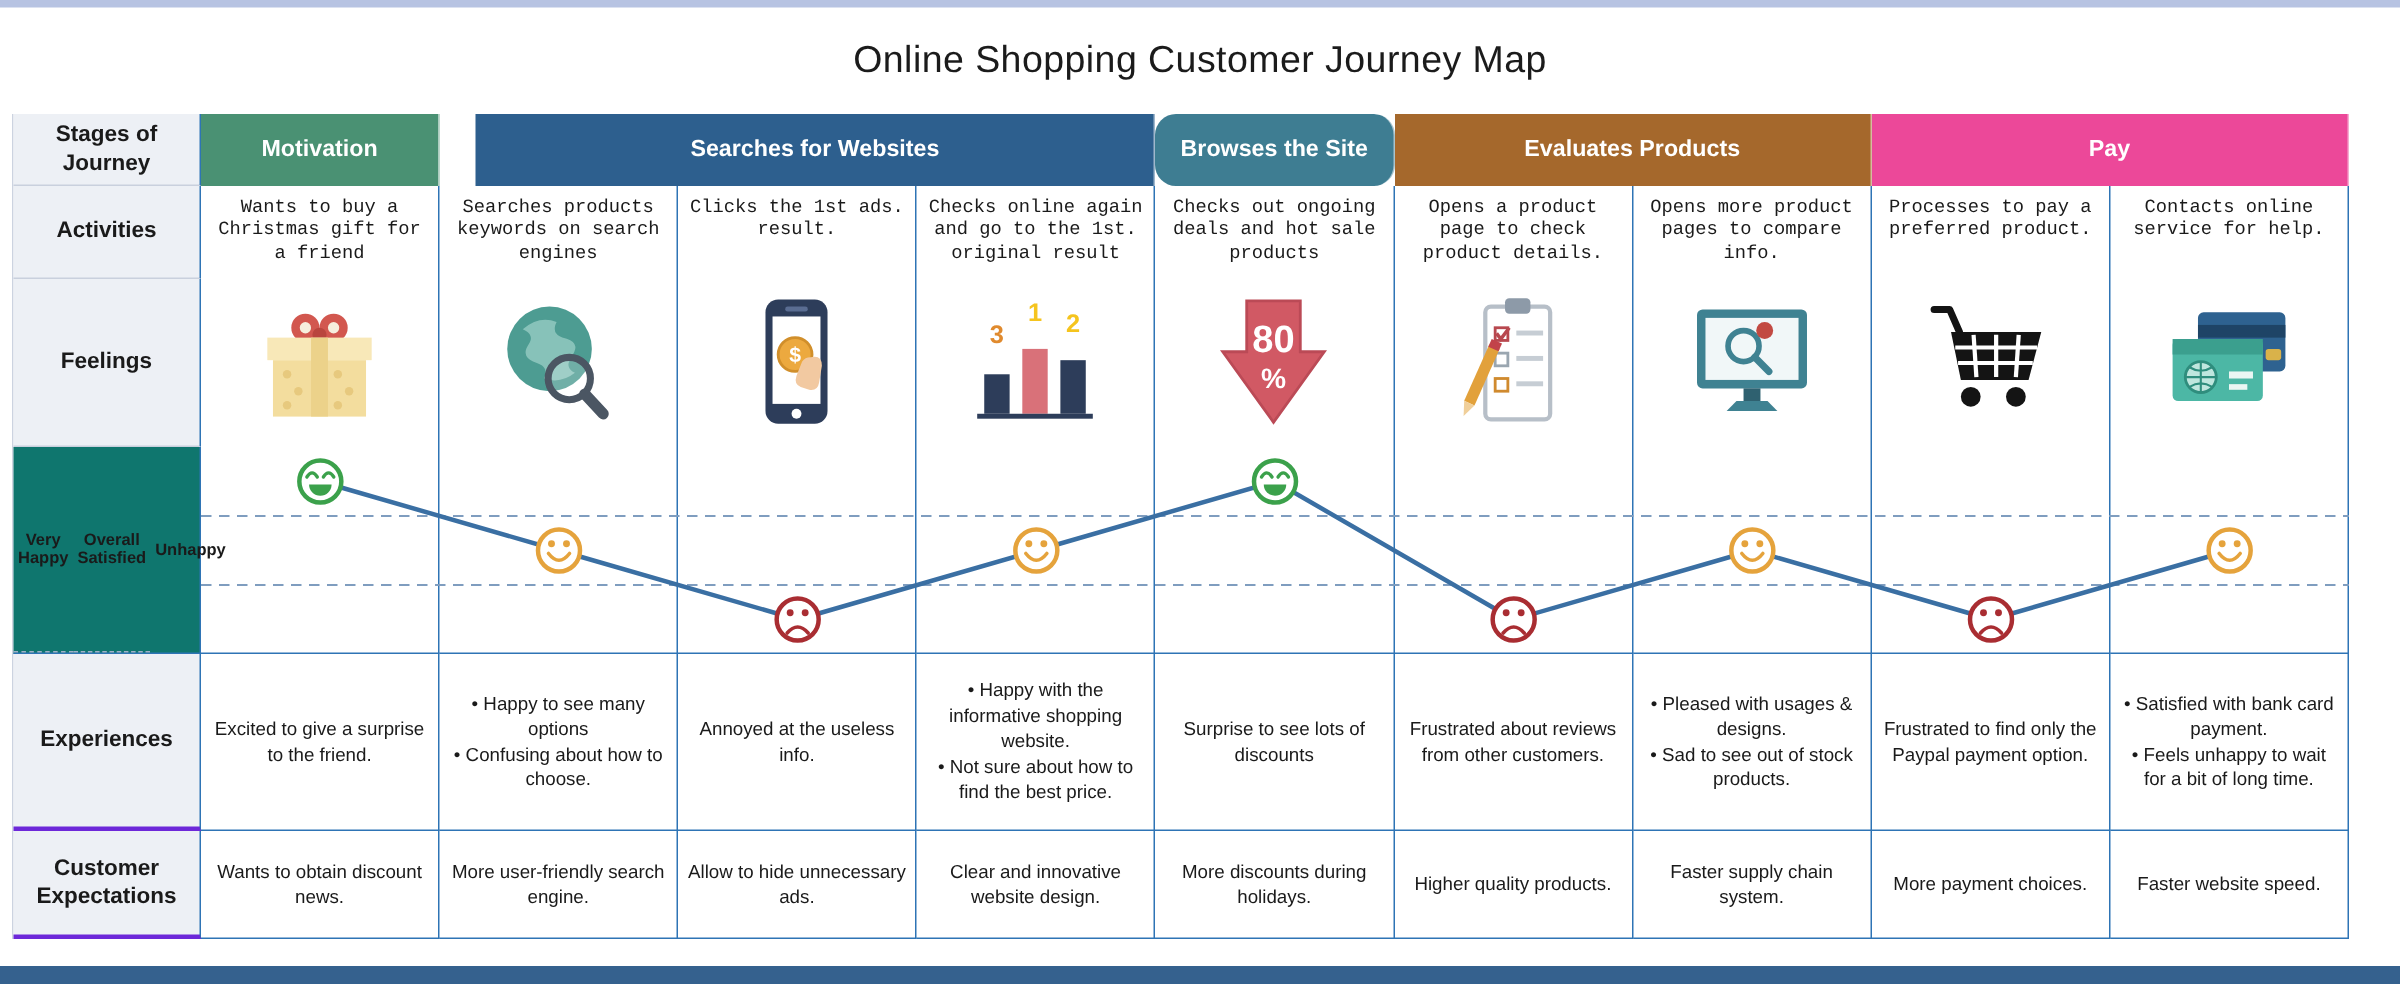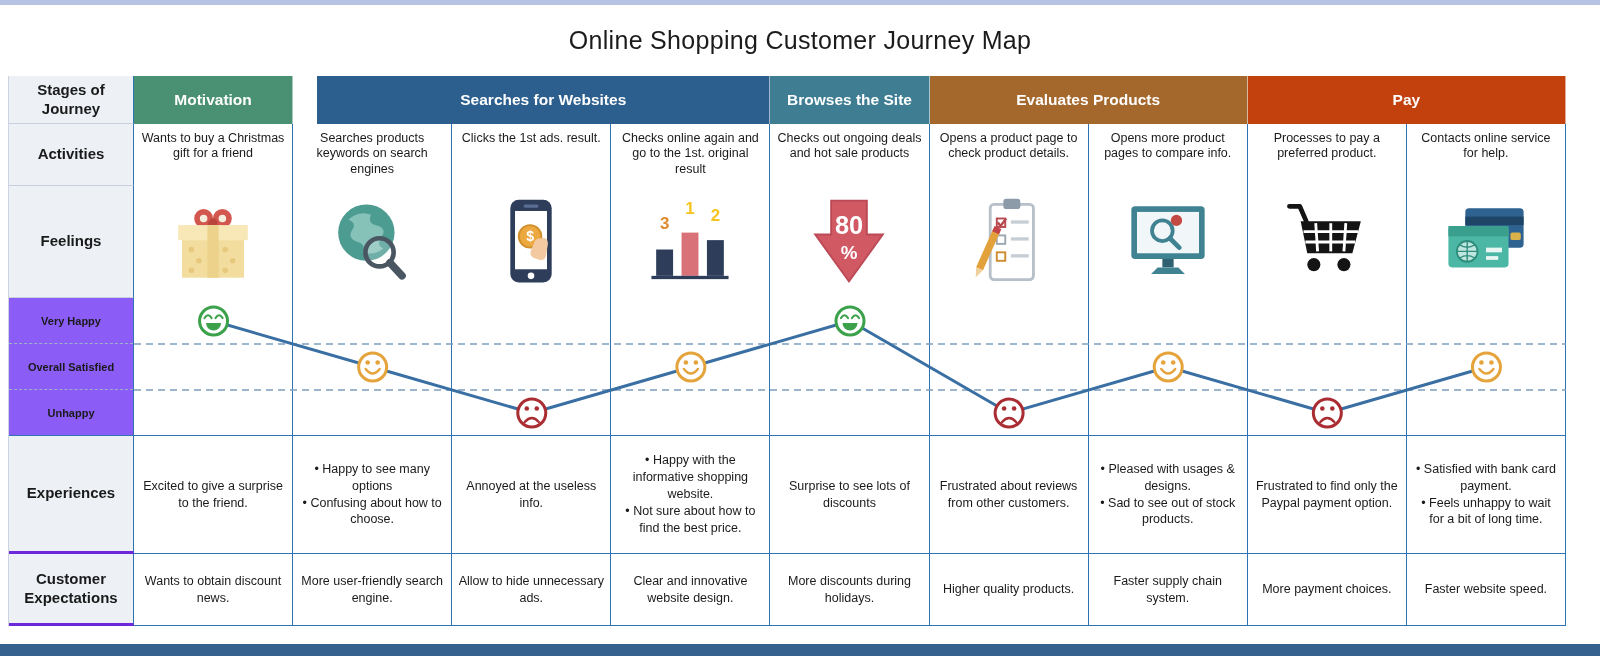--- a/index.html
+++ b/index.html
@@ -7,33 +7,33 @@
   .top-strip{width:100%;height:5px;}
   .header-area{height:71px;display:flex;align-items:center;justify-content:center;}
   .title{font-size:25px;color:#1b1b1b;letter-spacing:.3px;}
   .jt{margin:0 34px 0 8px;display:grid;grid-template-columns:125px repeat(9,1fr);
       grid-template-rows:48px 62px 112px 138px 118px 72px;border-left:1px solid #ccd3e0;}
   
   .lc{background:#edf0f5;border-right:1.5px solid #2e74b5;border-bottom:1px solid #c9d0dd;
       display:flex;align-items:center;justify-content:center;text-align:center;font-weight:bold;padding:0 14px;}
   .lc.big{font-size:15px;line-height:1.25;}
   .lc.bblue{border-bottom:3px solid #6d28d9;}
-  .lstack{background:#8b5cf6;border-right:1.5px solid #2e74b5;border-bottom:1px solid #2e74b5;
-      display:flex;flex-direction:column;}
+  .lstack{background:#0f766e;border-right:1.5px solid #2e74b5;border-bottom:1px solid #2e74b5;
+      display:flex;flex-direction:row;}
   .lstack > div{flex:1;display:flex;align-items:center;justify-content:center;
       font-size:11px;font-weight:bold;text-align:center;padding:0 3px;}
   .lstack > div:nth-child(-n+2){border-bottom:1px dashed #9fb0c8;}
   
   .stage{display:flex;align-items:center;justify-content:center;text-align:center;
       color:#fff;font-weight:bold;font-size:15.5px;line-height:1.15;padding:0 10px;
       border-right:1px solid rgba(255,255,255,.55);}
   .sp3{grid-column:span 3}.sp2{grid-column:span 2}
   
   .dc{border-right:1px solid #2e74b5;}
-  .act{font-size:12.5px;line-height:1.22;padding:7px 6px 0;text-align:center;}
+  .act{font-size:12.5px;line-height:1.22;padding:7px 6px 0;text-align:center;font-family:Liberation Mono, monospace;}
   .ico{display:flex;align-items:center;justify-content:center;}
   .ico svg{width:94px;height:98px;}
   .band{grid-column:span 9;position:relative;display:flex;}
   .band .bcol{flex:1;border-right:1px solid #2e74b5;border-bottom:1px solid #2e74b5;}
   .band svg{position:absolute;left:0;top:0;pointer-events:none;}
   .exp{font-size:12.5px;line-height:1.35;display:flex;align-items:center;justify-content:center;
       text-align:center;padding:0 8px;white-space:pre-line;border-bottom:1px solid #2e74b5;}
   .exn{font-size:12.5px;line-height:1.3;display:flex;align-items:center;justify-content:center;
       text-align:center;padding:0 6px;border-bottom:1px solid #2e74b5;}
   .bottom-bar{position:fixed;left:0;bottom:0;width:1600px;height:12px;}
@@ -45,23 +45,23 @@
 
 <div class="header-area">
   <div class="title">Online Shopping Customer Journey Map</div>
 </div>
 
 <div class="jt">
 
   <div class="lc big">Stages of Journey</div>
   <div class="stage" style="background: rgb(74, 145, 115); text-align: center;">Motivation</div>
   <div class="stage sp3" style="background: rgb(45, 95, 142); margin-left: 24px;">Searches for Websites</div>
-  <div class="stage" style="background: rgb(62, 125, 146);">Browses the Site</div>
+  <div class="stage" style="background: rgb(62, 125, 146); border-radius: 14px;">Browses the Site</div>
   <div class="stage sp2" style="background: rgb(165, 104, 44);">Evaluates Products</div>
-  <div class="stage sp2" style="background: #c2410c;">Pay</div>
+  <div class="stage sp2" style="background: #ec4899;">Pay</div>
 
   <div class="lc big">Activities</div>
   <div class="dc act">Wants to buy a Christmas gift for a friend</div>
   <div class="dc act">Searches products keywords on search engines</div>
   <div class="dc act">Clicks the 1st ads. result.</div>
   <div class="dc act">Checks online again and go to the 1st. original result</div>
   <div class="dc act">Checks out ongoing deals and hot sale products</div>
   <div class="dc act">Opens a product page to check product details.</div>
   <div class="dc act">Opens more product pages to compare info.</div>
   <div class="dc act">Processes to pay a preferred product.</div>

